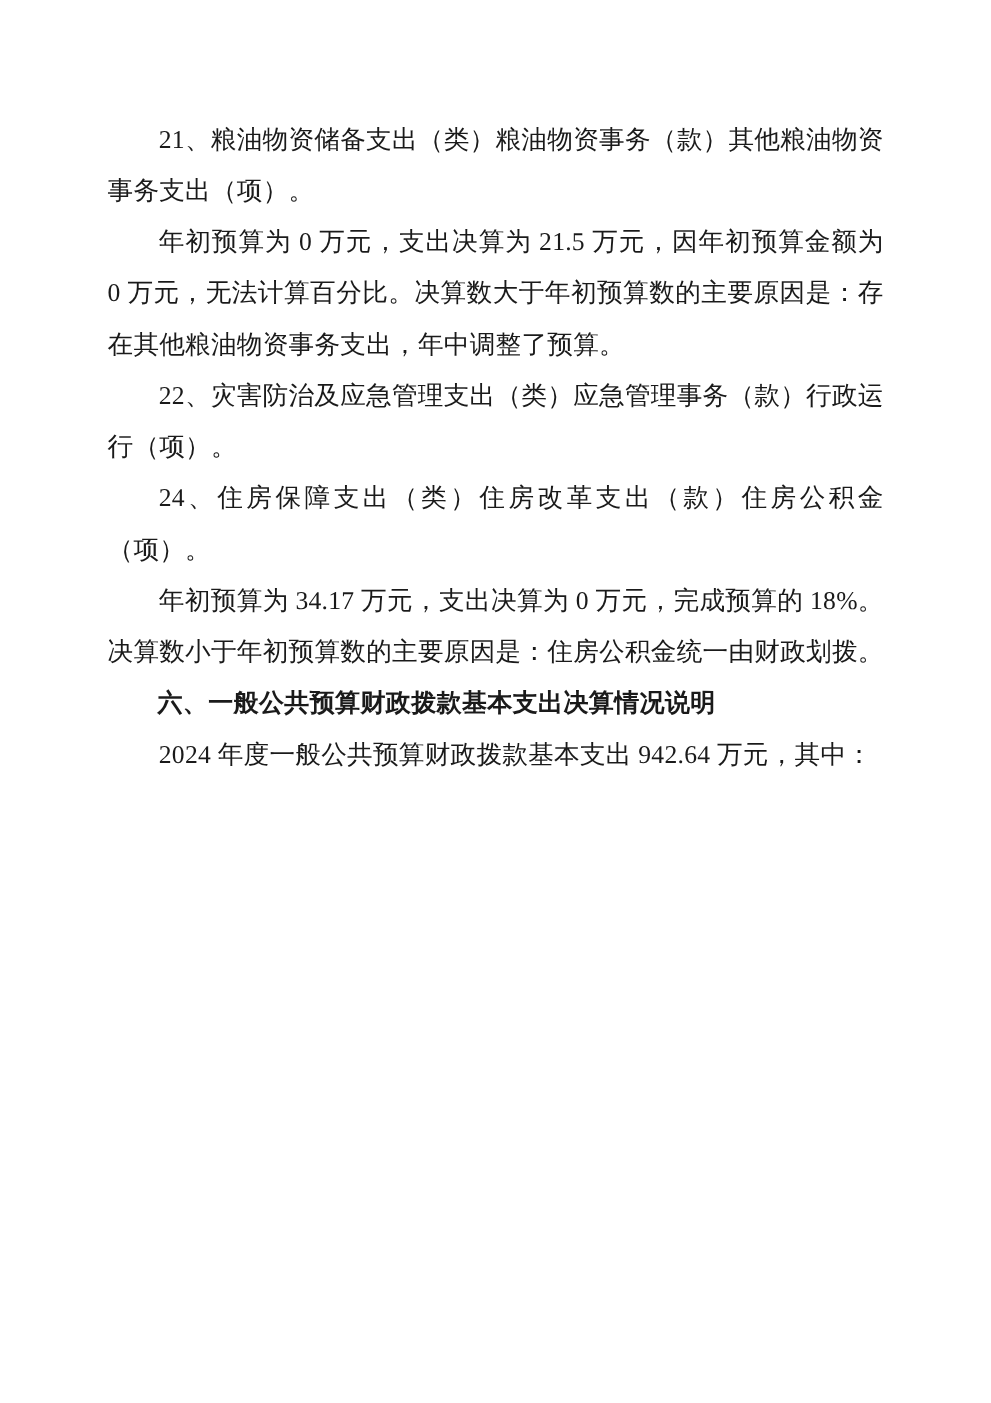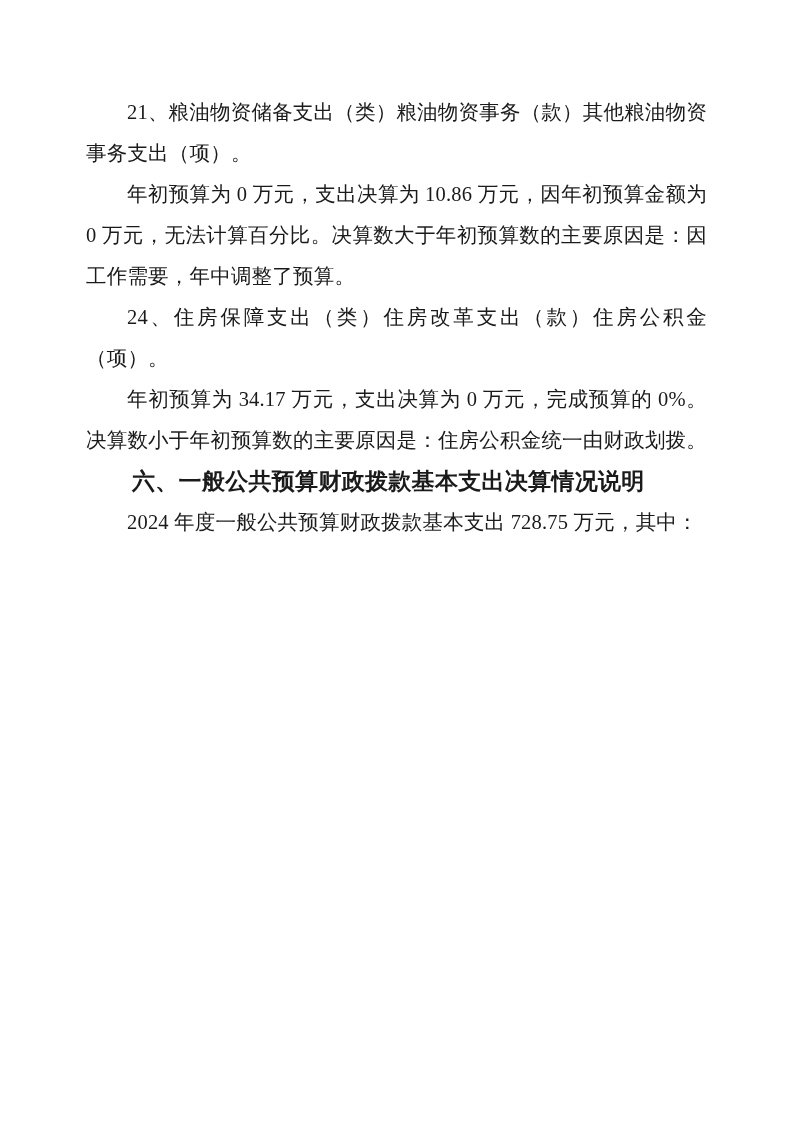--- a/index.html
+++ b/index.html
@@ -30,36 +30,37 @@
   }
   .para {
     margin: 0;
     text-indent: 2em;
   }
   .heading {
     margin: 0;
     text-indent: 2em;
     font-weight: bold;
     font-family: "Liberation Sans", "DejaVu Sans", sans-serif;
-    font-size: 23px;
+    font-size: 20px;
     letter-spacing: 0.3px;
   }
 </style>
 </head>
 <body>
 
 <div class="page">
   <div class="doc-body">
 
     <p class="para">21、粮油物资储备支出（类）粮油物资事务（款）其他粮油物资事务支出（项）。</p>
+    <p class="para">年初预算为 0 万元，支出决算为 21.5 万元，因年初预算金额为 0 万元，无法计算百分比。决算数大于年初预算数的主要原因是：存在其他粮油物资事务支出，年中调整了预算。</p>
 
-    <p class="para">年初预算为 0 万元，支出决算为 10.86 万元，因年初预算金额为 0 万元，无法计算百分比。决算数大于年初预算数的主要原因是：因工作需要，年中调整了预算。</p>
+    <p class="para">22、灾害防治及应急管理支出（类）应急管理事务（款）行政运行（项）。</p>
 
 
     <p class="para">24、住房保障支出（类）住房改革支出（款）住房公积金（项）。</p>
-    <p class="para">年初预算为 34.17 万元，支出决算为 0 万元，完成预算的 0%。决算数小于年初预算数的主要原因是：住房公积金统一由财政划拨。</p>
+    <p class="para">年初预算为 34.17 万元，支出决算为 0 万元，完成预算的 18%。决算数小于年初预算数的主要原因是：住房公积金统一由财政划拨。</p>
 
     <p class="heading">六、一般公共预算财政拨款基本支出决算情况说明</p>
 
-    <p class="para">2024 年度一般公共预算财政拨款基本支出 728.75 万元，其中：</p>
+    <p class="para">2024 年度一般公共预算财政拨款基本支出 942.64 万元，其中：</p>
 
   </div>
 </div>
 
 </body></html>

